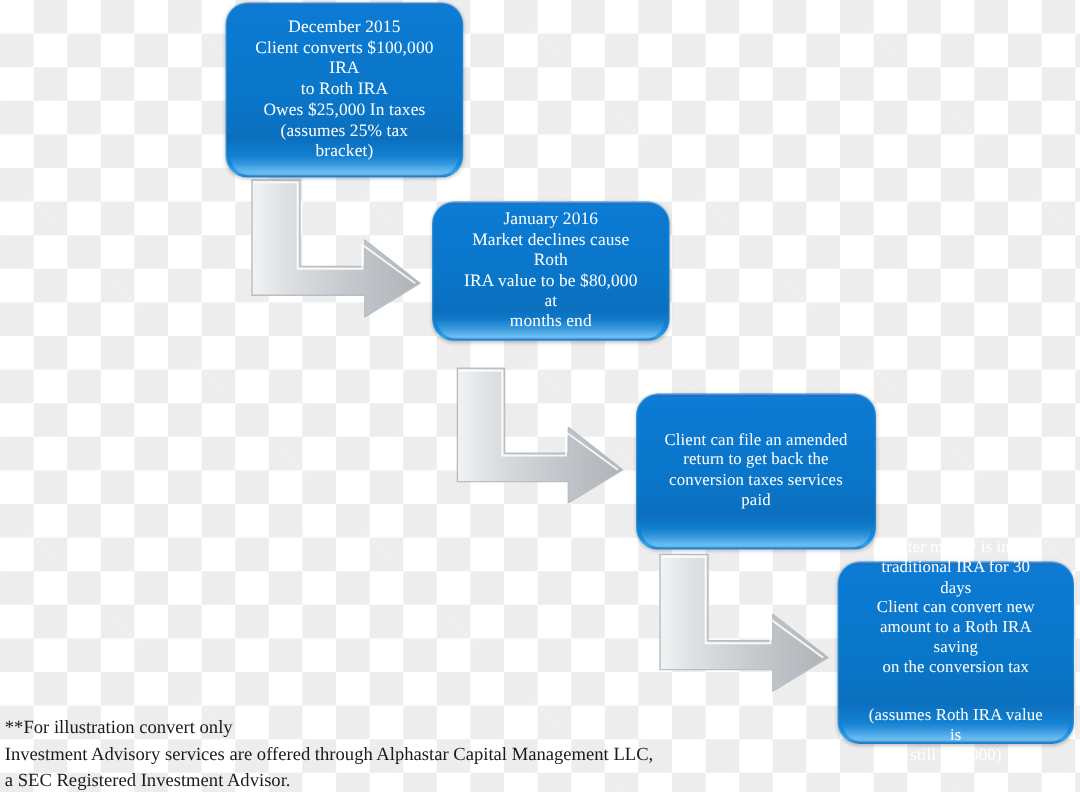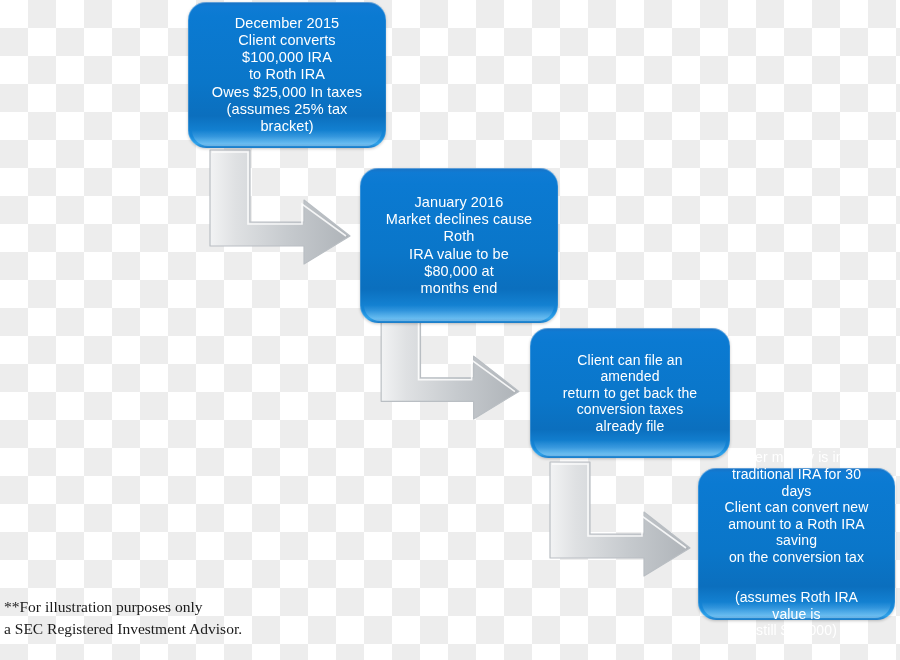--- a/index.html
+++ b/index.html
@@ -65,27 +65,28 @@
     background: linear-gradient(to bottom, rgba(255,255,255,0) 0%, rgba(255,255,255,0.32) 100%);
     pointer-events: none;
   }
   .node .para {
     margin: 12px;
     line-height: 1.18;
     letter-spacing: 0.1px;
     position: relative;
     z-index: 2;
     white-space: pre-line;
+    font-family: Liberation Serif, serif;
   }
   .node .para + .para {
     margin-top: 0.85em;
   }
 
   #node-1 { left: 188px; top: 2px;   width: 198px; height: 146px; font-size: 14.5px; }
-  #node-2 { left: 360px; top: 168px; width: 198px; height: 155px; font-size: 14.5px; }
+  #node-2 { left: 360px; top: 168px; width: 198px; height: 116px; font-size: 14.5px; }
   #node-3 { left: 530px; top: 328px; width: 200px; height: 130px; font-size: 14px; }
   #node-4 { left: 698px; top: 468px; width: 197px; height: 152px; font-size: 14px; }
 
   
   .arrow {
     position: absolute;
     z-index: 1;
   }
 
   
@@ -163,31 +164,32 @@
   <div class="node" id="node-2">
     <p class="para">January 2016
 Market declines cause Roth
 IRA value to be $80,000 at
 months end</p>
   </div>
 
   <div class="node" id="node-3">
     <p class="para">Client can file an amended
 return to get back the
-conversion taxes already file</p>
+conversion taxes services paid</p>
   </div>
 
   <div class="node" id="node-4">
     <p class="para">After money is in a
 traditional IRA for 30 days
 Client can convert new
 amount to a Roth IRA saving
 on the conversion tax</p>
     <p class="para">(assumes Roth IRA value is
 still $70,000)</p>
   </div>
 
   <div id="footer">
-    <div>**For illustration purposes only</div>
+    <div>**For illustration convert only</div>
+    <div>Investment Advisory services are offered through Alphastar Capital Management LLC,</div>
     <div>a SEC Registered Investment Advisor.</div>
   </div>
 
 </div>
 
 </body></html>

